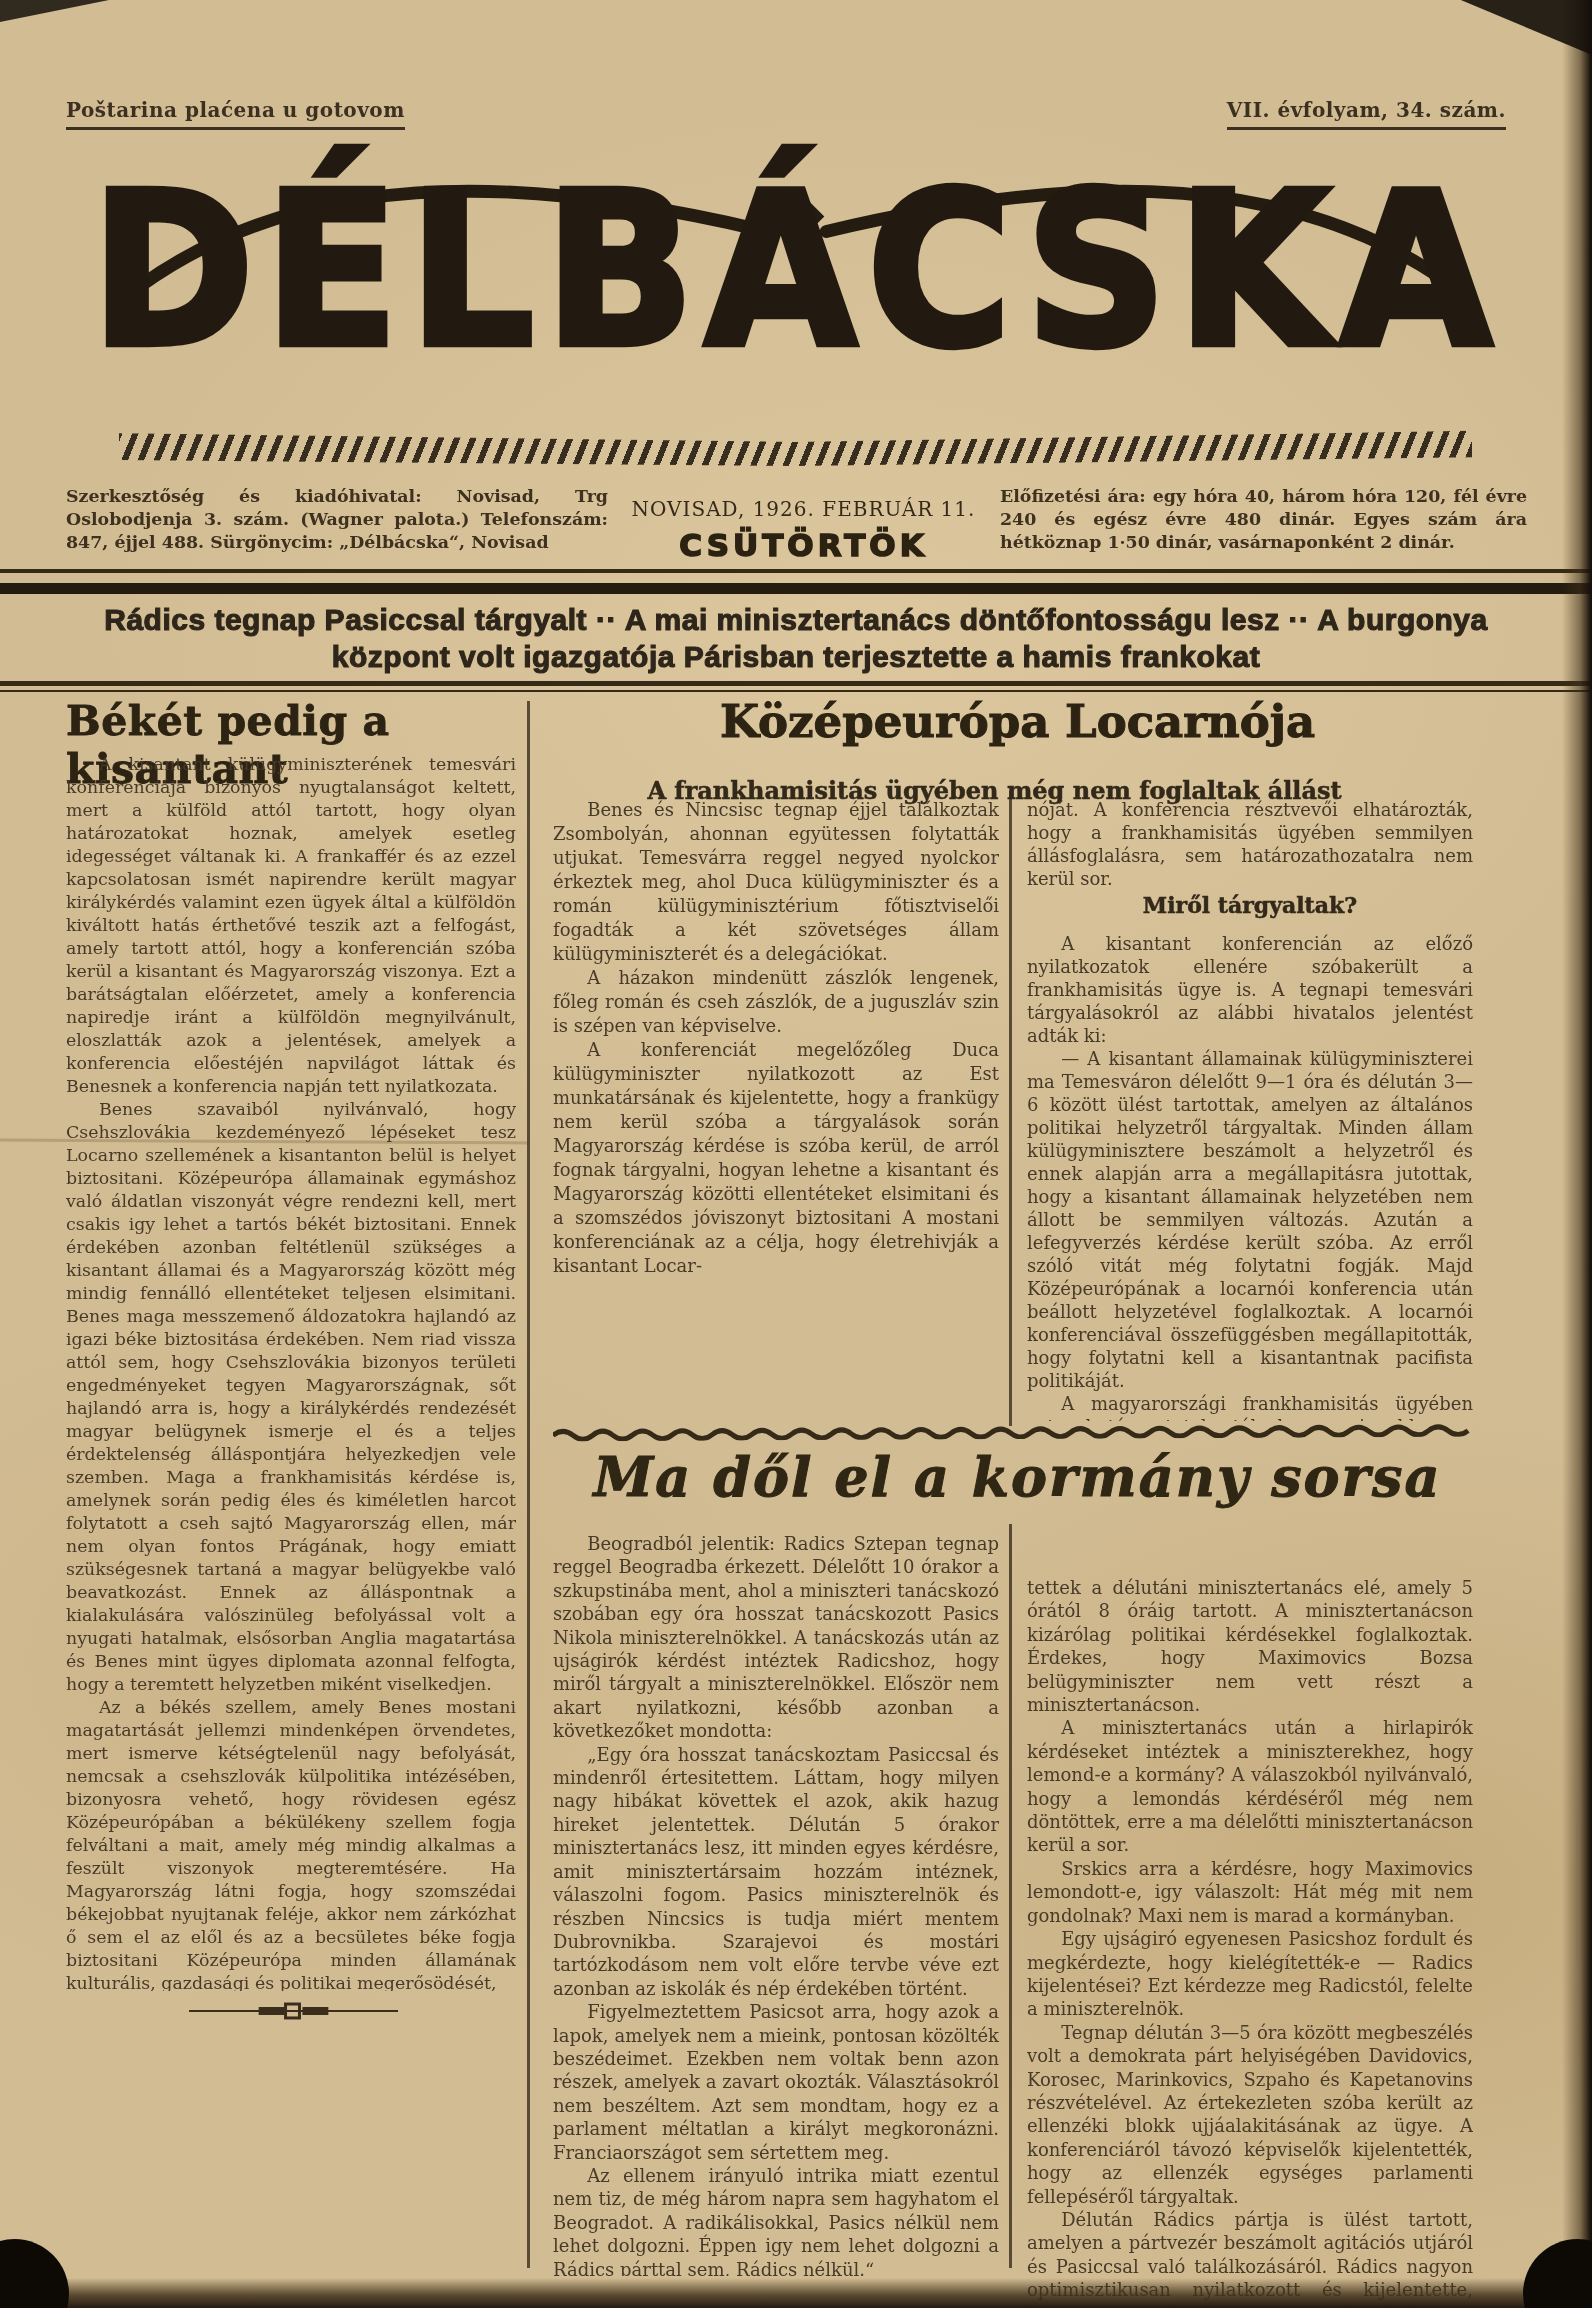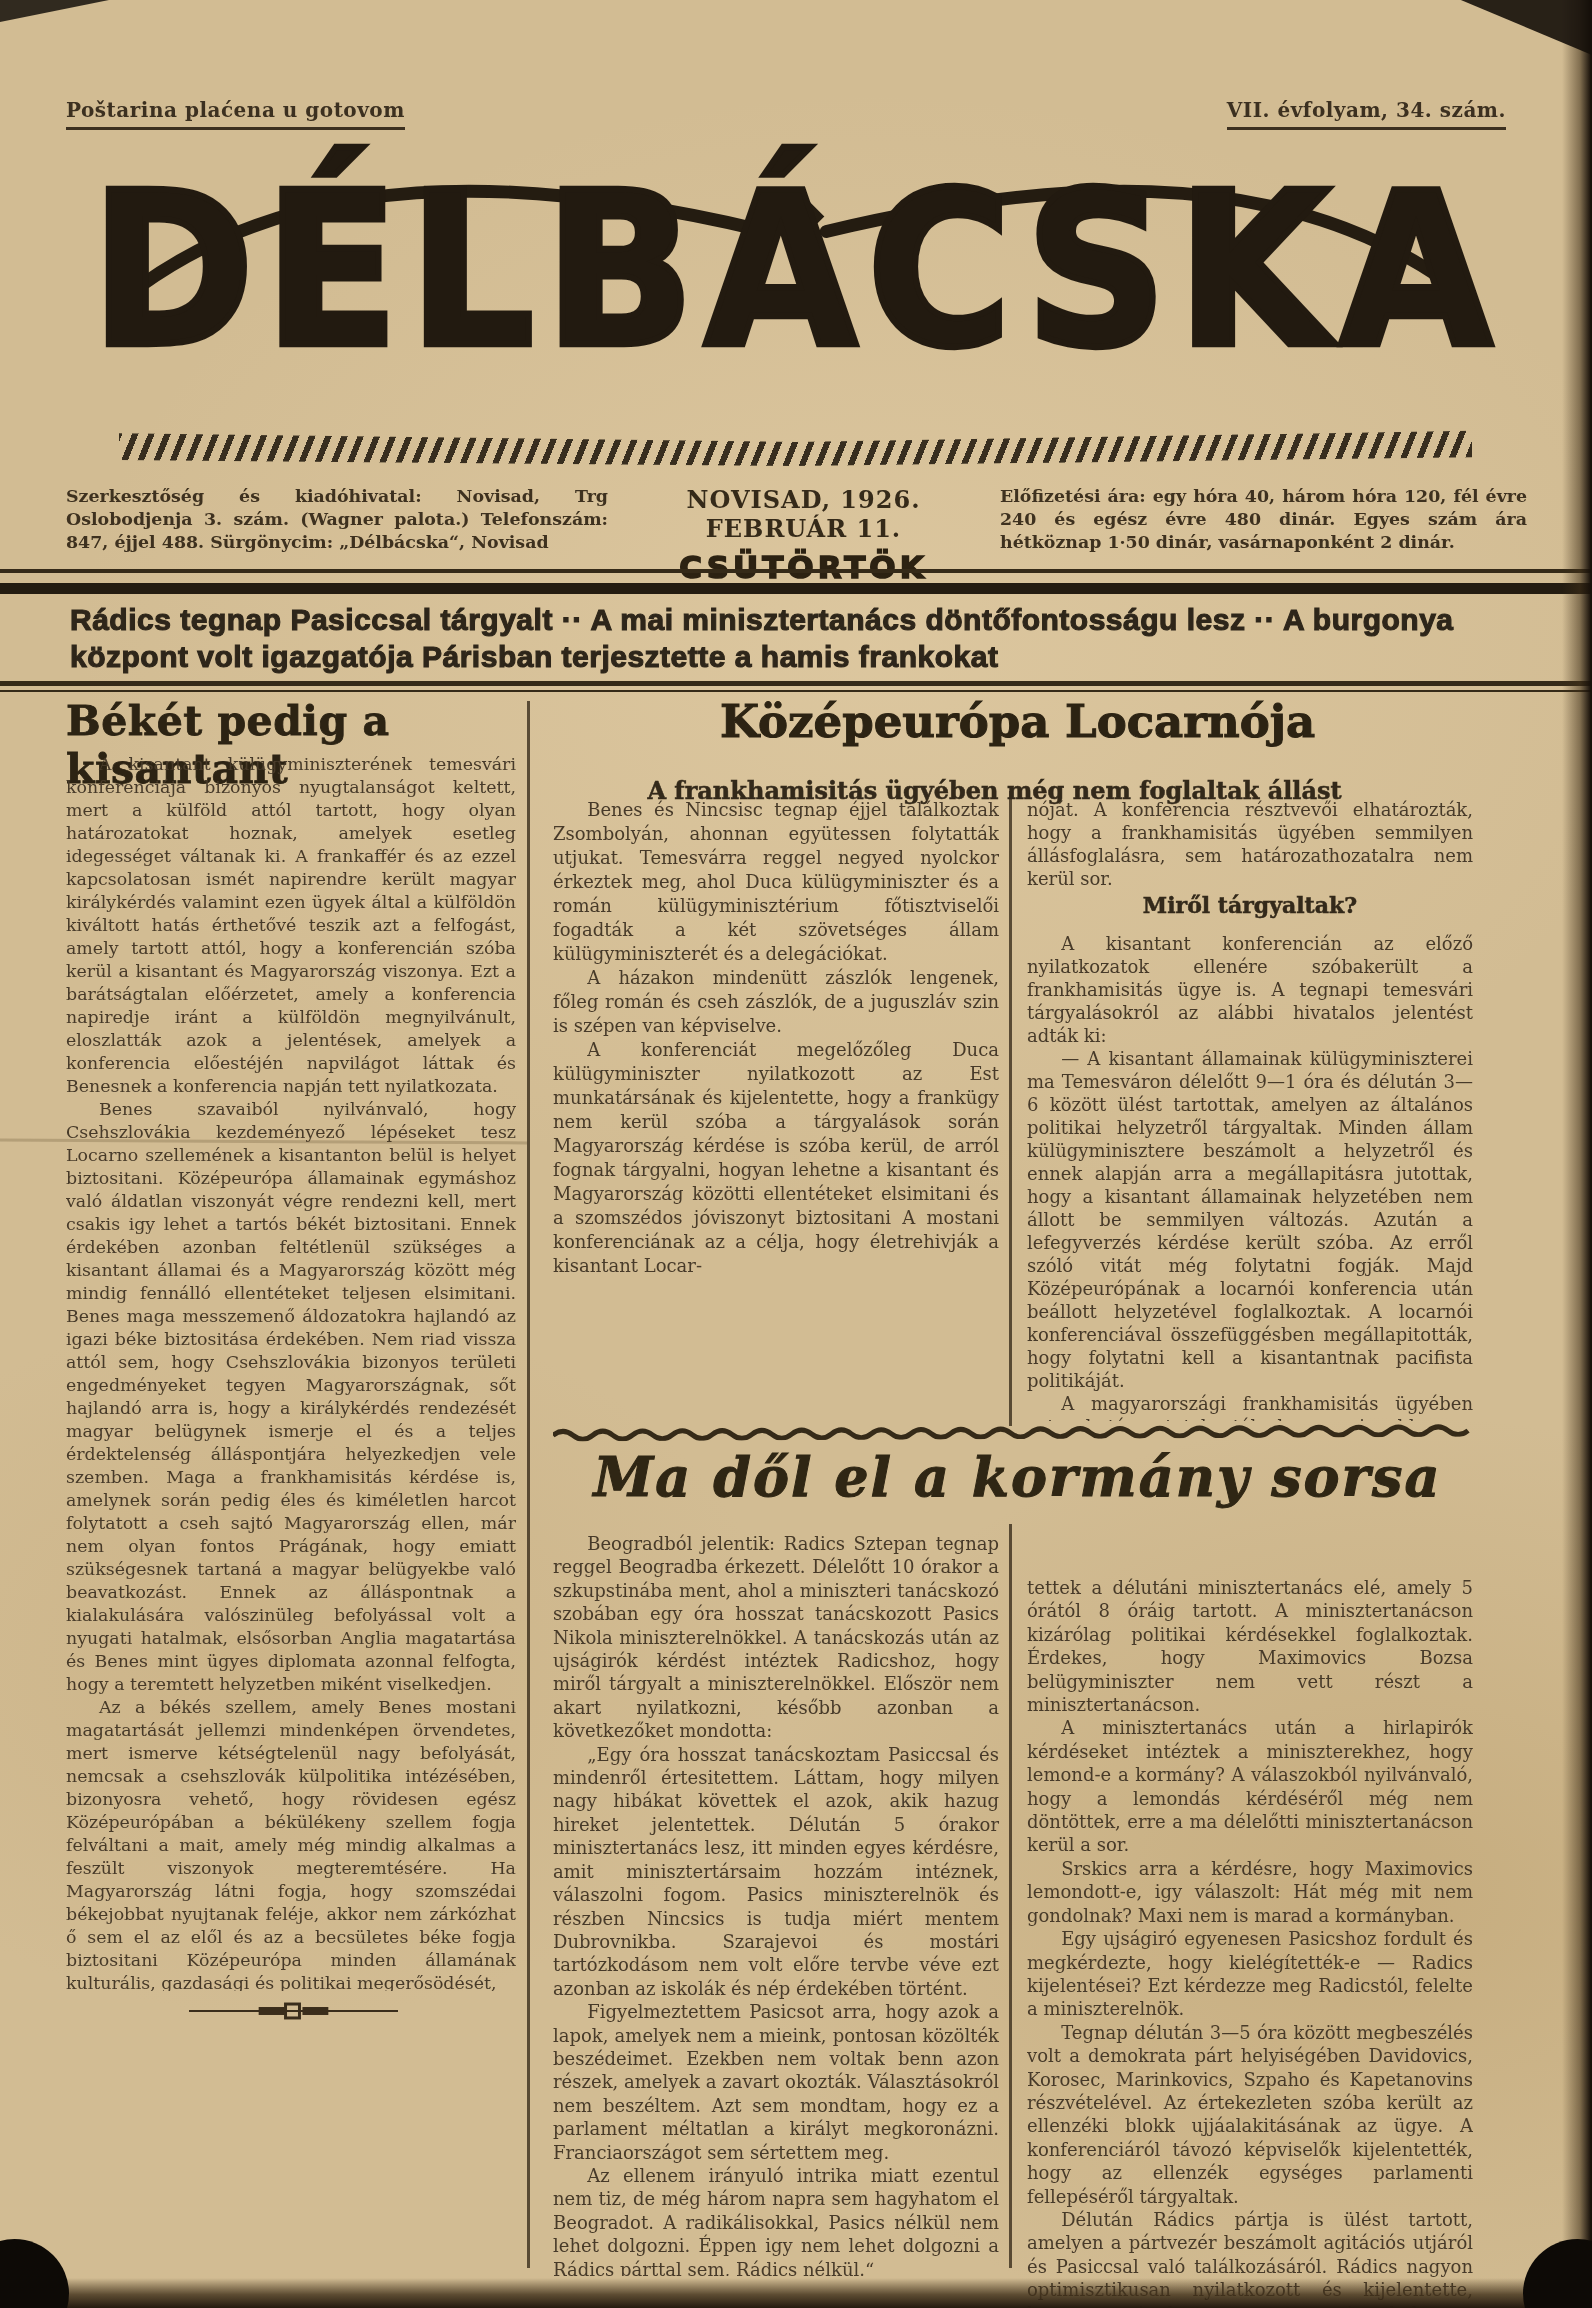--- a/index.html
+++ b/index.html
@@ -17,26 +17,26 @@
   
   .masthead-title{left:80px;top:159px;width:1433px;text-align:center;
       font-family:"DejaVu Sans", sans-serif;font-weight:bold;font-size:197px;line-height:1.05;
       color:#221a10;-webkit-text-stroke:6px #221a10;letter-spacing:10px;
       transform:scaleY(1.08);transform-origin:top center;white-space:nowrap;}
   .hatch{left:119px;top:426px;width:1353px;height:40px;
       background:repeating-linear-gradient(112deg,#2a2114 0 6px,rgba(0,0,0,0) 6px 15px);
       clip-path:polygon(0 18%,50% 40%,100% 12%,100% 78%,50% 100%,0 85%);opacity:.92;}
   
   .colo{font-size:17.4px;line-height:23px;font-weight:bold;text-align:justify;color:#3e311f;}
-  .dateline{font-size:24px;font-weight:bold;text-align:center;color:#352a19;letter-spacing:1px;}
+  .dateline{font-size:20px;font-weight:normal;text-align:center;color:#352a19;letter-spacing:1px;margin-top:12px;}
   .dayname{font-family:"DejaVu Sans", sans-serif;font-size:31px;font-weight:bold;text-align:center;
       color:#2c2212;-webkit-text-stroke:1.6px #2c2212;letter-spacing:4px;margin-top:6px;}
   .rule{background:#352a18;}
   
-  .banner-text{left:0;top:601px;width:1592px;
+  .banner-text{left:0;top:601px;width:1592px;text-align:center;
       font-family:"Liberation Sans", sans-serif;font-weight:bold;font-size:30px;line-height:37px;
       color:#2e261a;-webkit-text-stroke:1.1px #2e261a;letter-spacing:0.5px;padding:0 70px;box-sizing:border-box;}
   
   .a-title{font-size:41px;font-weight:bold;color:#2c2313;-webkit-text-stroke:0.8px #2c2313;letter-spacing:0.5px;}
   .a-title-center{text-align:center;font-size:45px;font-weight:bold;color:#2c2313;-webkit-text-stroke:1px #2c2313;}
   .a-sub{text-align:center;font-size:24px;font-weight:bold;color:#33291a;margin-top:14px;-webkit-text-stroke:0.5px #33291a;}
   .body-col{text-align:justify;overflow:hidden;color:#473a29;}
   .p{margin:0;text-indent:1.9em;}
   .crosshead{text-align:center;font-weight:bold;font-size:22px;color:#33291a;margin:4px 0 15px 0;
       -webkit-text-stroke:0.5px #33291a;text-indent:0;}

